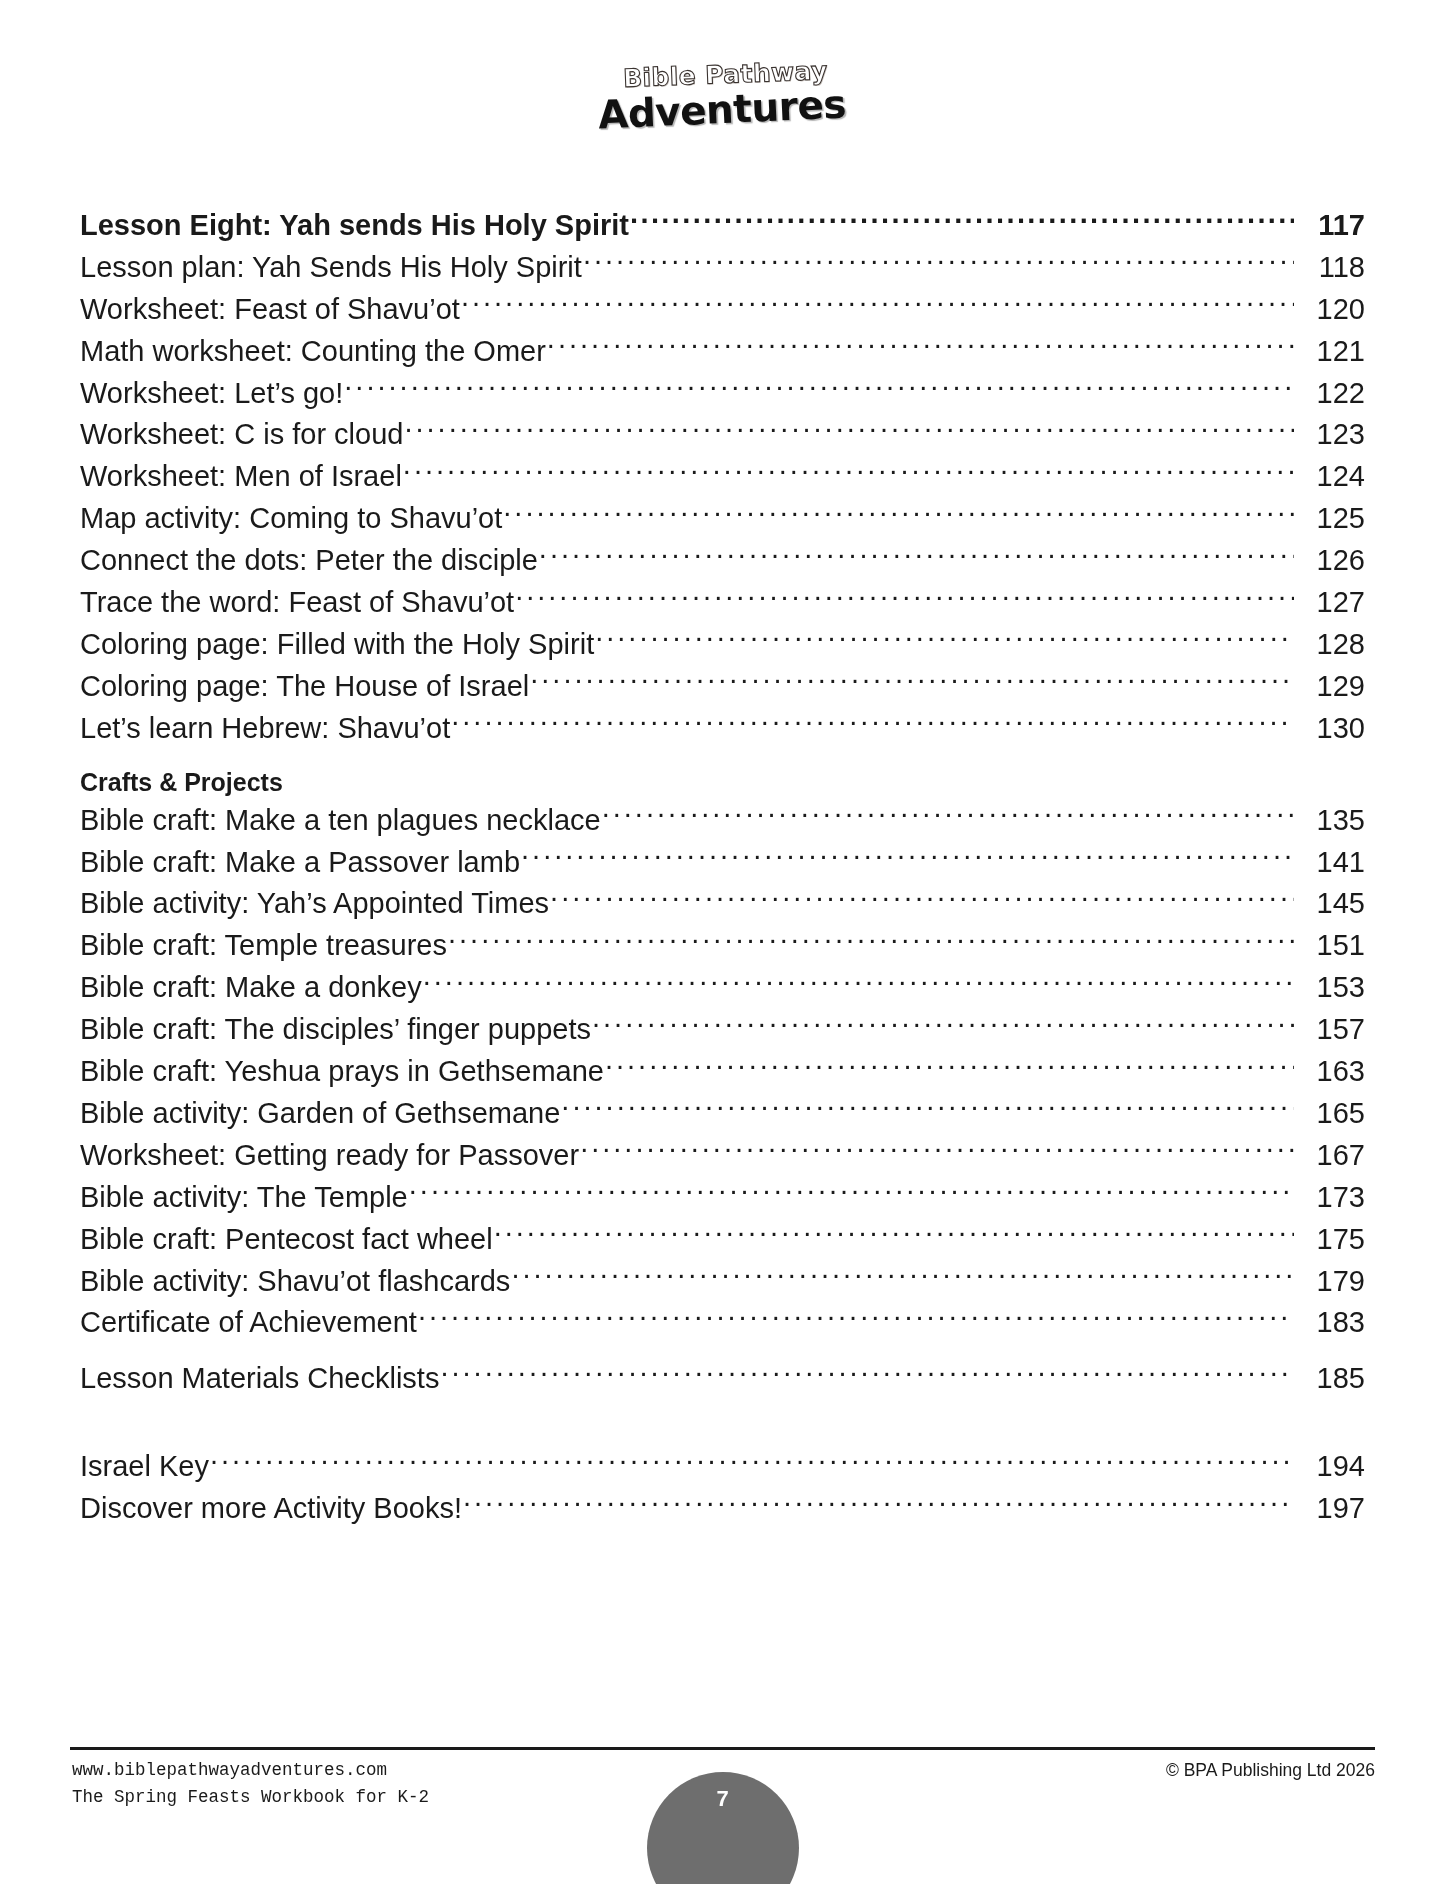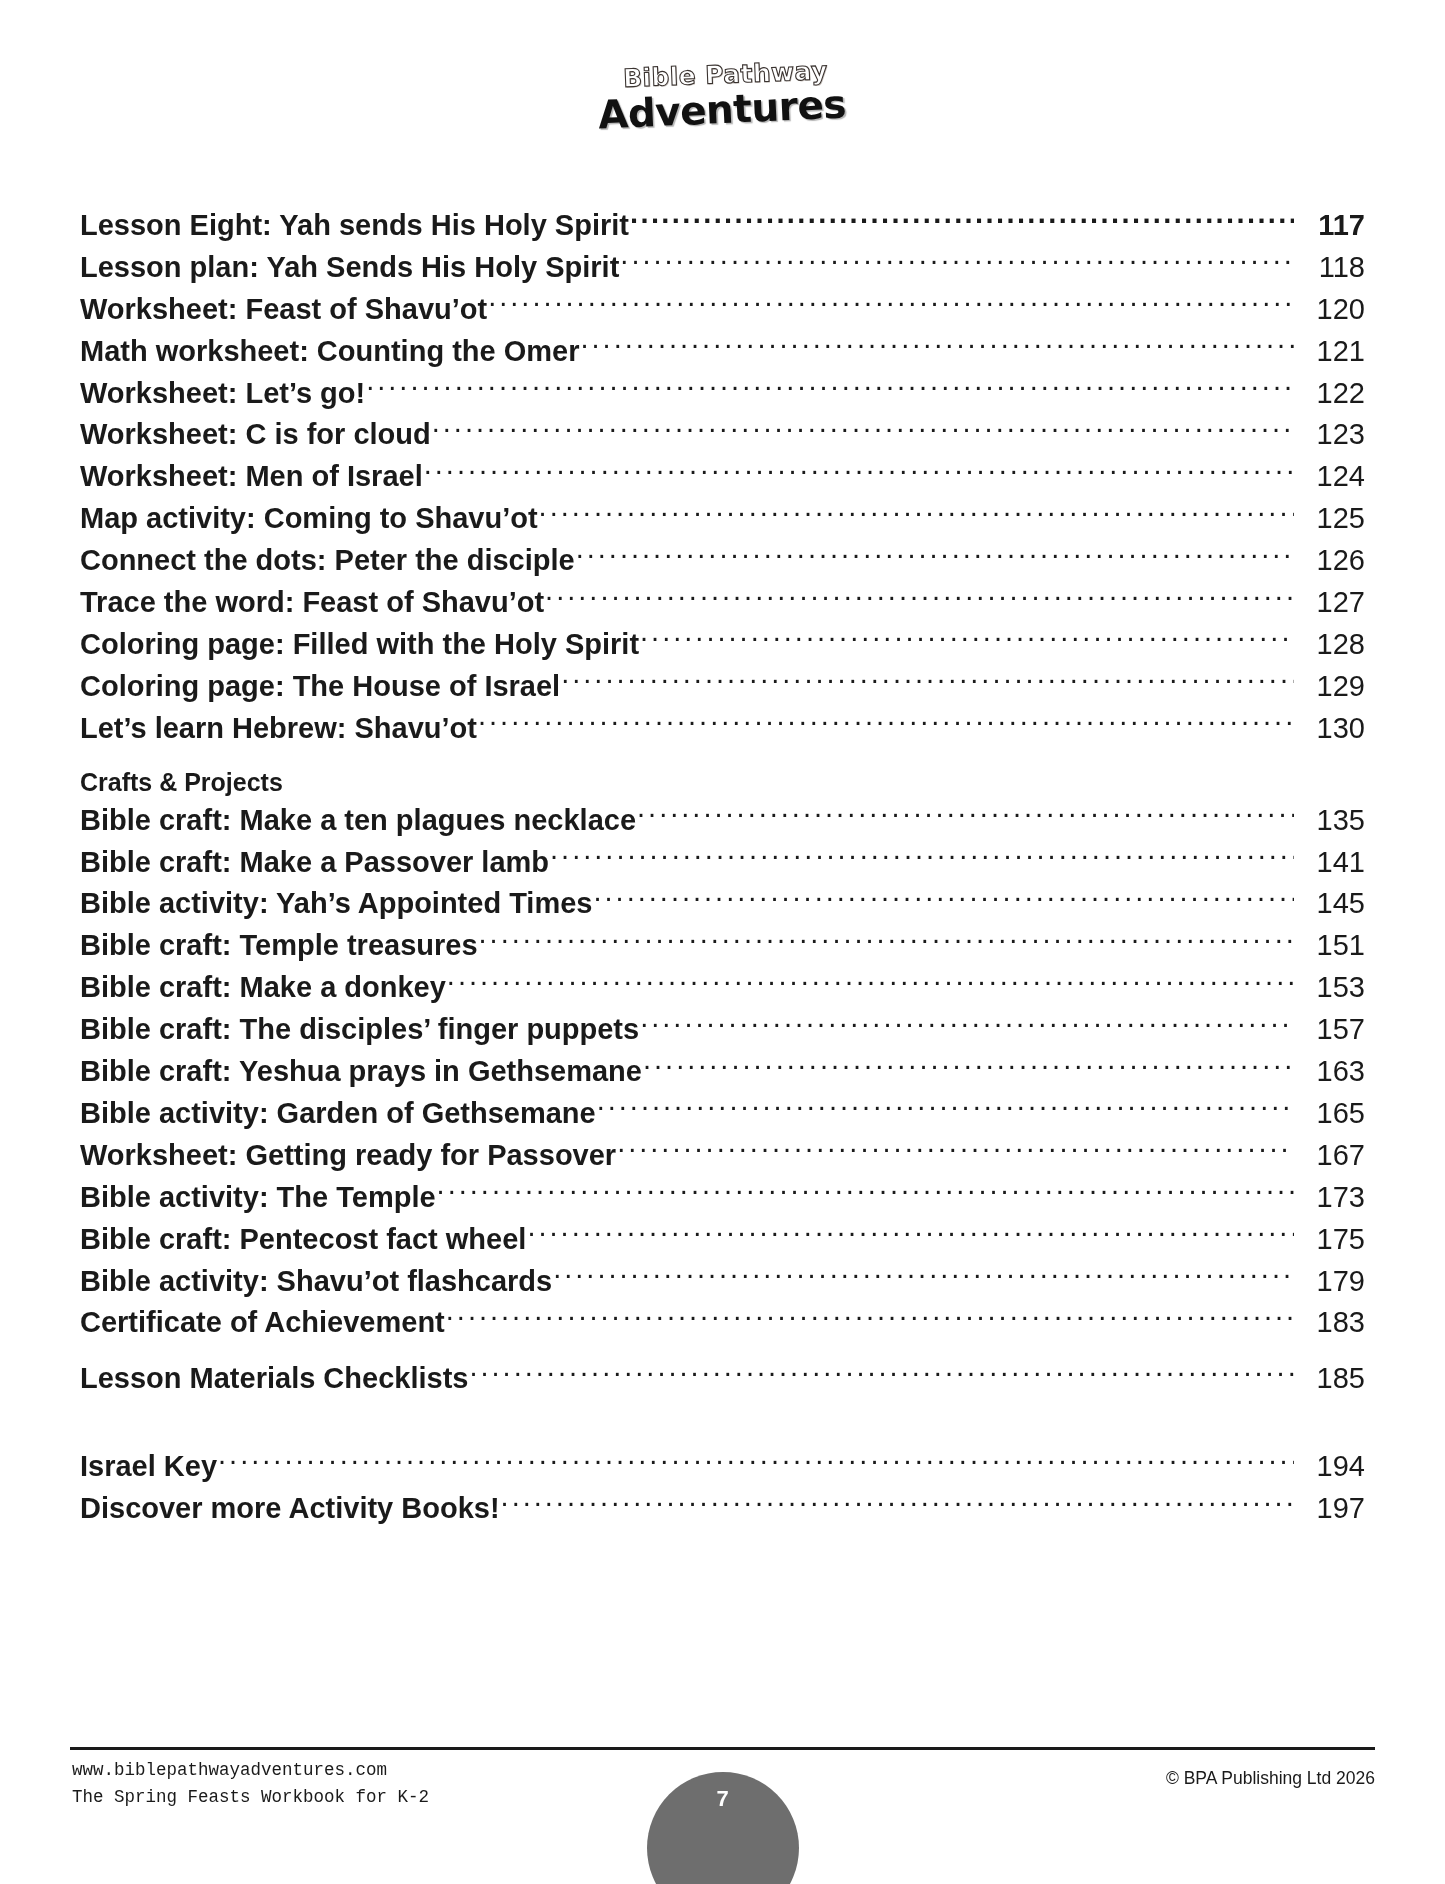--- a/index.html
+++ b/index.html
@@ -64,21 +64,21 @@
     display: flex;
     align-items: baseline;
     width: 100%;
     font-size: 29px;
     line-height: 1.445;
     white-space: nowrap;
     color: #1a1a1a;
   }
   .toc-row .label {
     flex: 0 0 auto;
-    font-weight: 700;
+    font-weight: 400;
   }
   .toc-row .leader {
     flex: 1 1 auto;
     overflow: hidden;
     height: 1em;
     position: relative;
     margin: 0 1px;
   }
   .toc-row .leader::before {
     content: "..........................................................................................................................................................................................................";
@@ -142,21 +142,20 @@
     font-family: Liberation Mono, monospace;
   }
   .footer-right {
     position: absolute;
     right: 0;
     top: 0;
     font-size: 17.5px;
     line-height: 1.52;
     color: #1a1a1a;
     text-align: right;
-    margin-top: 8px;
   }
   .page-circle {
     position: absolute;
     left: 50%;
     transform: translateX(-50%);
     top: 1772px;
     width: 152px;
     height: 152px;
     border-radius: 50%;
     background: #6e6e6e;

